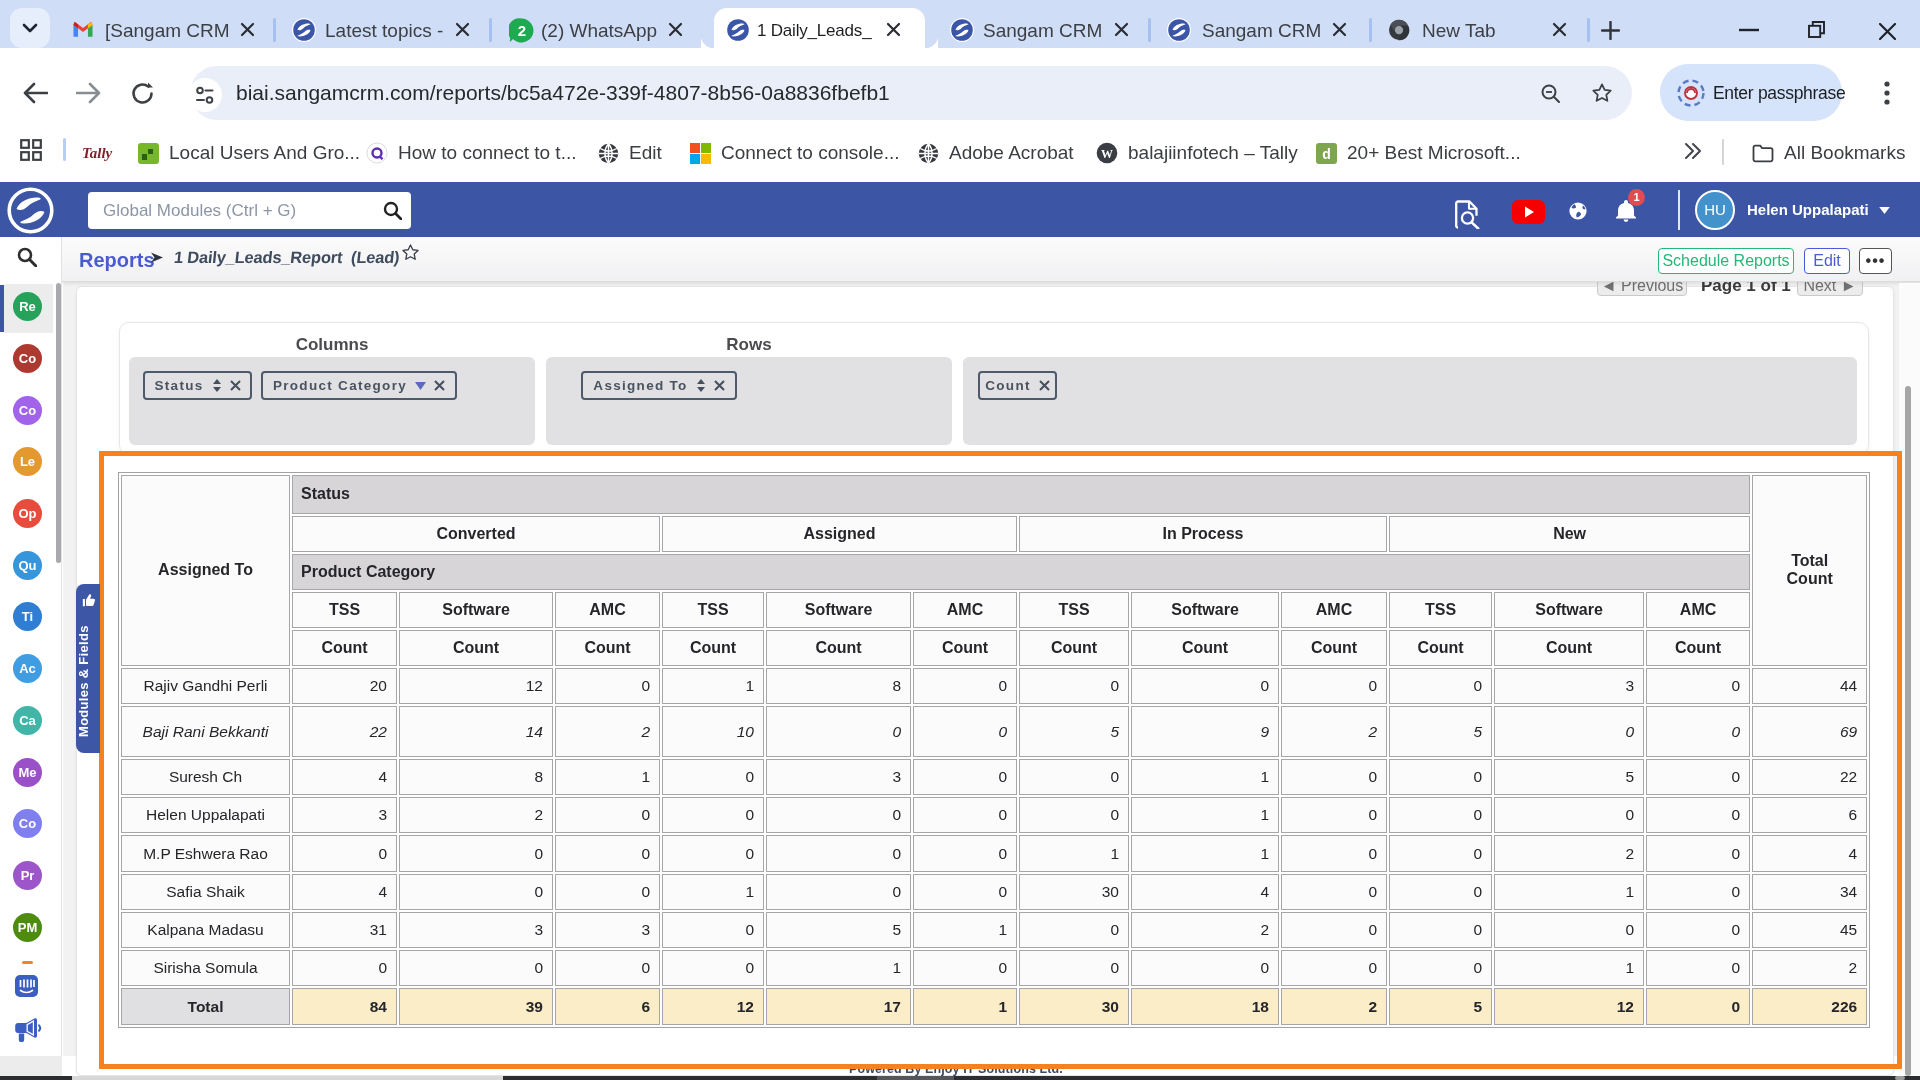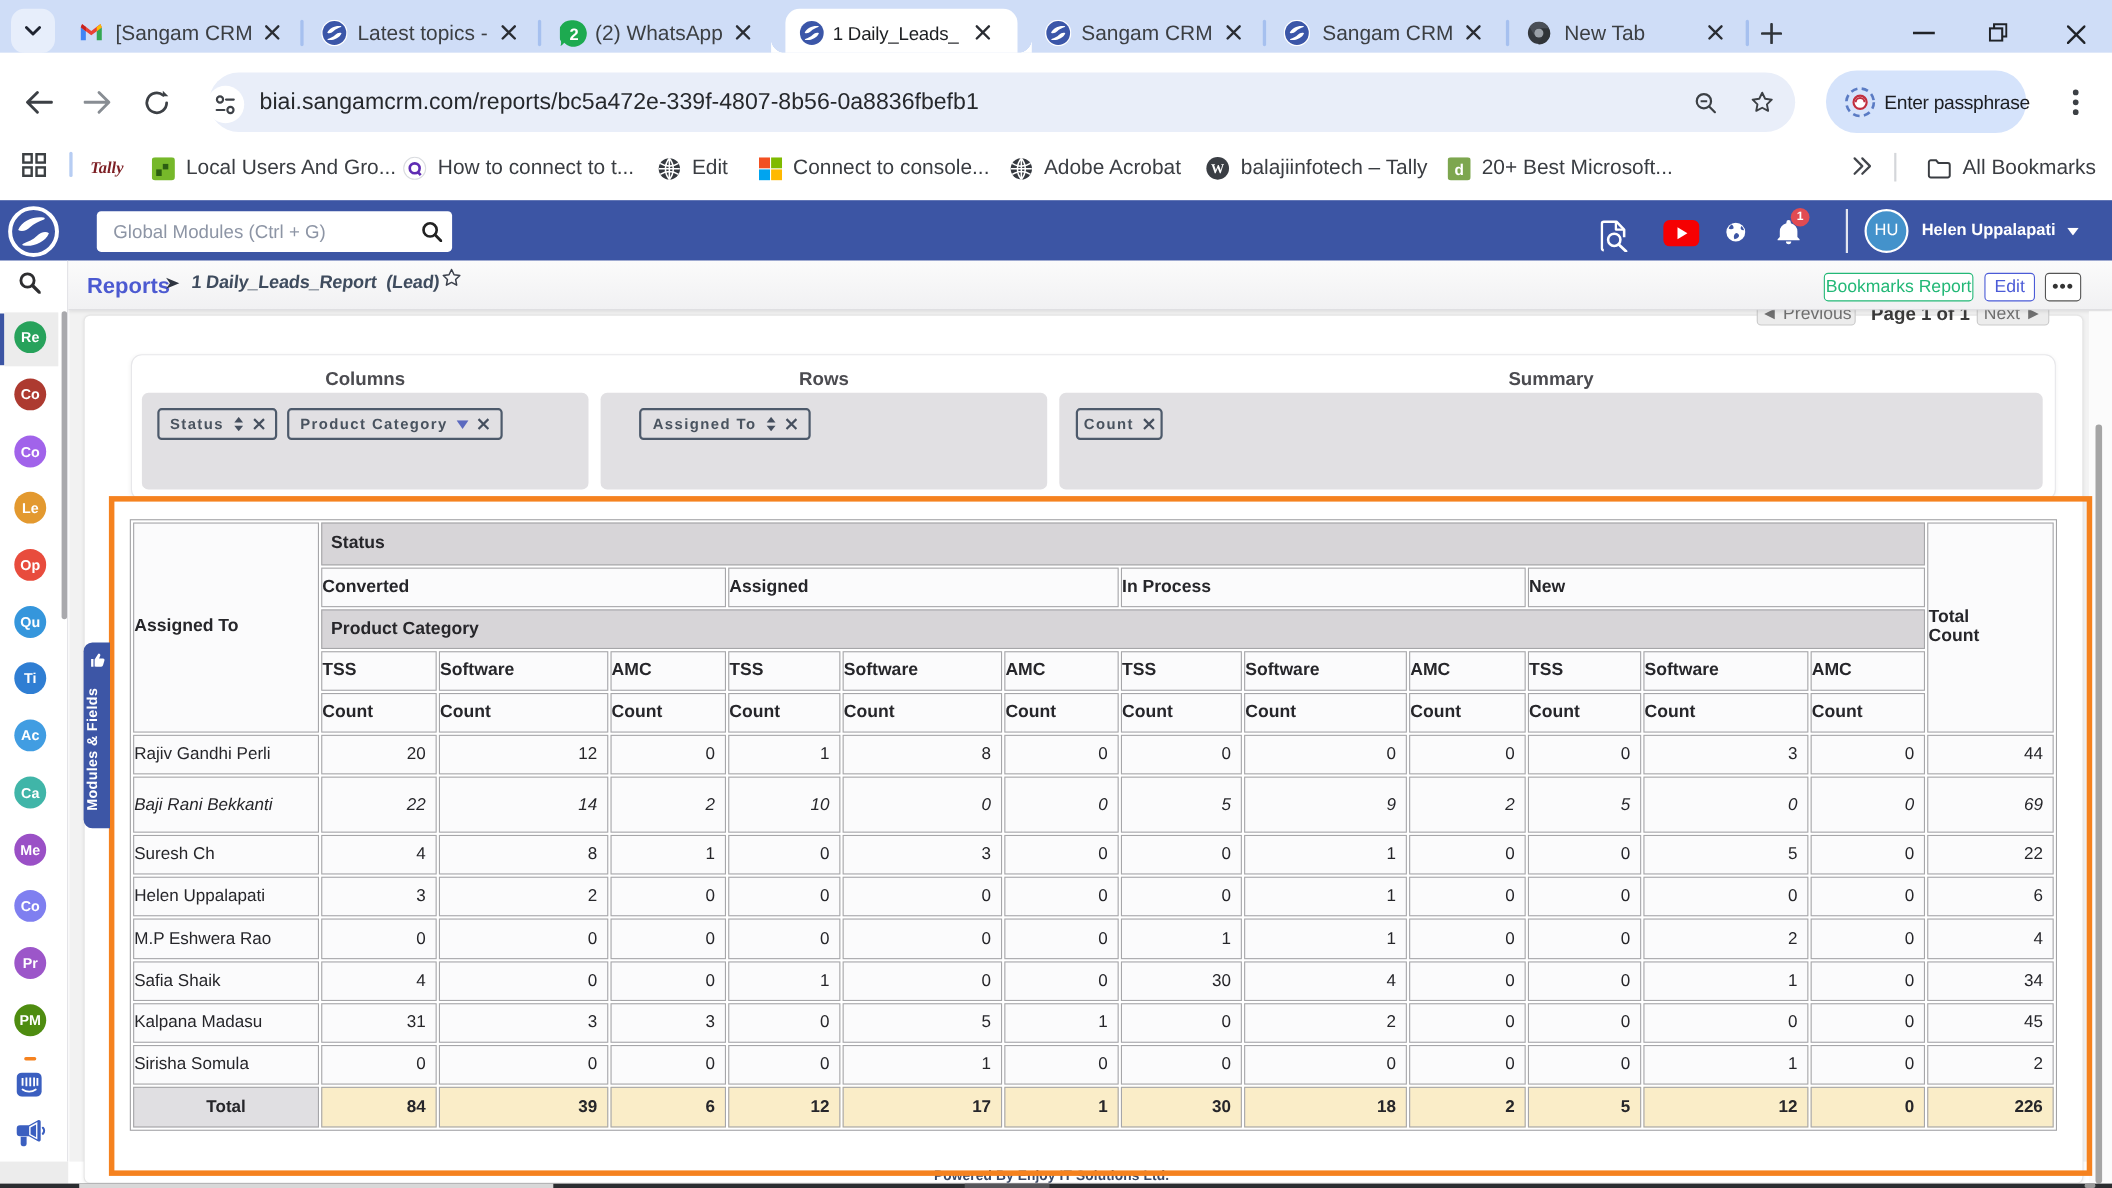--- a/index.html
+++ b/index.html
@@ -47,21 +47,21 @@
 
 #orange { left:99px; top:451px; width:1803px; height:618px; border:5px solid #f5821f; z-index:40; }
 
 
 #tablewrap { left:105px; top:455px; width:1788px; height:609px; background:#fff; z-index:2; }
 table.rpt { border-collapse:separate; border-spacing:2px; table-layout:fixed; width:1752px; background:#fff; border:1px solid #a2a2a5; }
 table.rpt td, table.rpt th { border:1px solid #a6a6a9; font-size:15.5px; color:#26262a; background:#fbfbfc; overflow:hidden; white-space:nowrap; }
 table.rpt th { font-weight:bold; font-size:16px; }
 .gray { background:#d7d5d8 !important; text-align:left; padding-left:8px; }
 .num { text-align:right; padding-right:9px; }
-.nm { text-align:left; }
+.nm { text-align:center; }
 .totrow td { background:#faedc8 !important; font-weight:bold; }
 .totrow td.lbl { background:#e0dfe2 !important; text-align:center; }
 </style>
 </head>
 <body>
 
 <div class="abs" id="tabstrip">
   <div class="abs" style="left:10px;top:8px;width:40px;height:40px;background:#e7eefb;border-radius:12px;"></div>
   <svg class="abs" style="left:22px;top:22px" width="16" height="12" viewBox="0 0 16 12">
       <path d="M2 3l6 6 6-6" stroke="#1f2430" stroke-width="2.6" fill="none" stroke-linecap="round" stroke-linejoin="round"></path>
@@ -389,35 +389,34 @@
 
 <div class="abs" id="breadbar"></div>
 <div class="abs" style="left:79px;top:249px;font-size:20px;font-weight:bold;color:#4c5ad1;z-index:6;">Reports</div>
 <svg class="abs" style="left:150px;top:251px;z-index:6" width="14" height="13" viewBox="0 0 14 13">
     <path d="M1 1.5L13 6.5 1 11.5 4.5 6.5z" fill="#2e3440"></path>
   </svg>
 <div class="abs" style="left:174px;top:248px;font-size:16.5px;font-weight:bold;letter-spacing:-0.2px;color:#3f4c5e;z-index:6;transform:skewX(-6deg);">1 Daily_Leads_Report&nbsp; (Lead)</div>
 <svg class="abs" style="left:401px;top:243px;z-index:6" width="19" height="19" viewBox="0 0 24 24">
     <path d="M12 2.5l2.9 6 6.6 0.9-4.8 4.6 1.2 6.5L12 17.4l-5.9 3.1 1.2-6.5L2.5 9.4l6.6-0.9z" fill="none" stroke="#3a3f4a" stroke-width="1.7" stroke-linejoin="round"></path>
   </svg>
-<div class="btn" style="left:1658px;width:136px;border:1.5px solid #23b877;color:#23b877;z-index:6;">Bookmarks Report</div>
+<div class="btn" style="left:1658px;width:136px;border:1.5px solid #23b877;color:#23b877;z-index:6;">Schedule Reports</div>
 <div class="btn" style="left:1804px;width:46px;border:1.5px solid #4b5bd7;color:#4b5bd7;z-index:6;">Edit</div>
 <div class="btn" style="left:1859px;width:33px;border:1.5px solid #555;color:#333;z-index:6;letter-spacing:1px;font-weight:bold;">•••</div>
 
 <div class="abs" id="content">
   <div class="abs" id="bigpanel"></div>
 
   <div class="pgbtn" style="left:1534px;top:-22px;width:90px;height:36px;line-height:50px;">◄ Previous</div>
   <div class="abs" style="left:1638px;top:-6px;font-size:17px;font-weight:bold;color:#3a3a3a;">Page 1 of 1</div>
   <div class="pgbtn" style="left:1734px;top:-22px;width:66px;height:36px;line-height:50px;">Next ►</div>
 
   <div class="abs" id="colcard"></div>
   <div class="grphead" style="left:66px;top:53px;width:406px;text-align:center;">Columns</div>
   <div class="grphead" style="left:483px;top:53px;width:406px;text-align:center;">Rows</div>
-  <div class="grphead" style="left:900px;top:53px;width:894px;text-align:center;">Summary</div>
   <div class="graybox" style="left:66px;top:75px;width:406px;"></div>
   <div class="graybox" style="left:483px;top:75px;width:406px;"></div>
   <div class="graybox" style="left:900px;top:75px;width:894px;"></div>
   <div class="pill" style="left:80px;top:89px;width:109px;">Status <svg width="10" height="13" viewBox="0 0 10 13">
         <path d="M5 0l4 5H1z" fill="#454f5e"></path>
         <path d="M5 13L1 8h8z" fill="#454f5e"></path>
       </svg> <svg width="11" height="11" viewBox="0 0 11 11">
         <path d="M1 1l9 9M10 1l-9 9" stroke="#454f5e" stroke-width="2"></path>
       </svg></div>
   <div class="pill" style="left:198px;top:89px;width:196px;">Product Category <svg width="11" height="8" viewBox="0 0 11 8">

